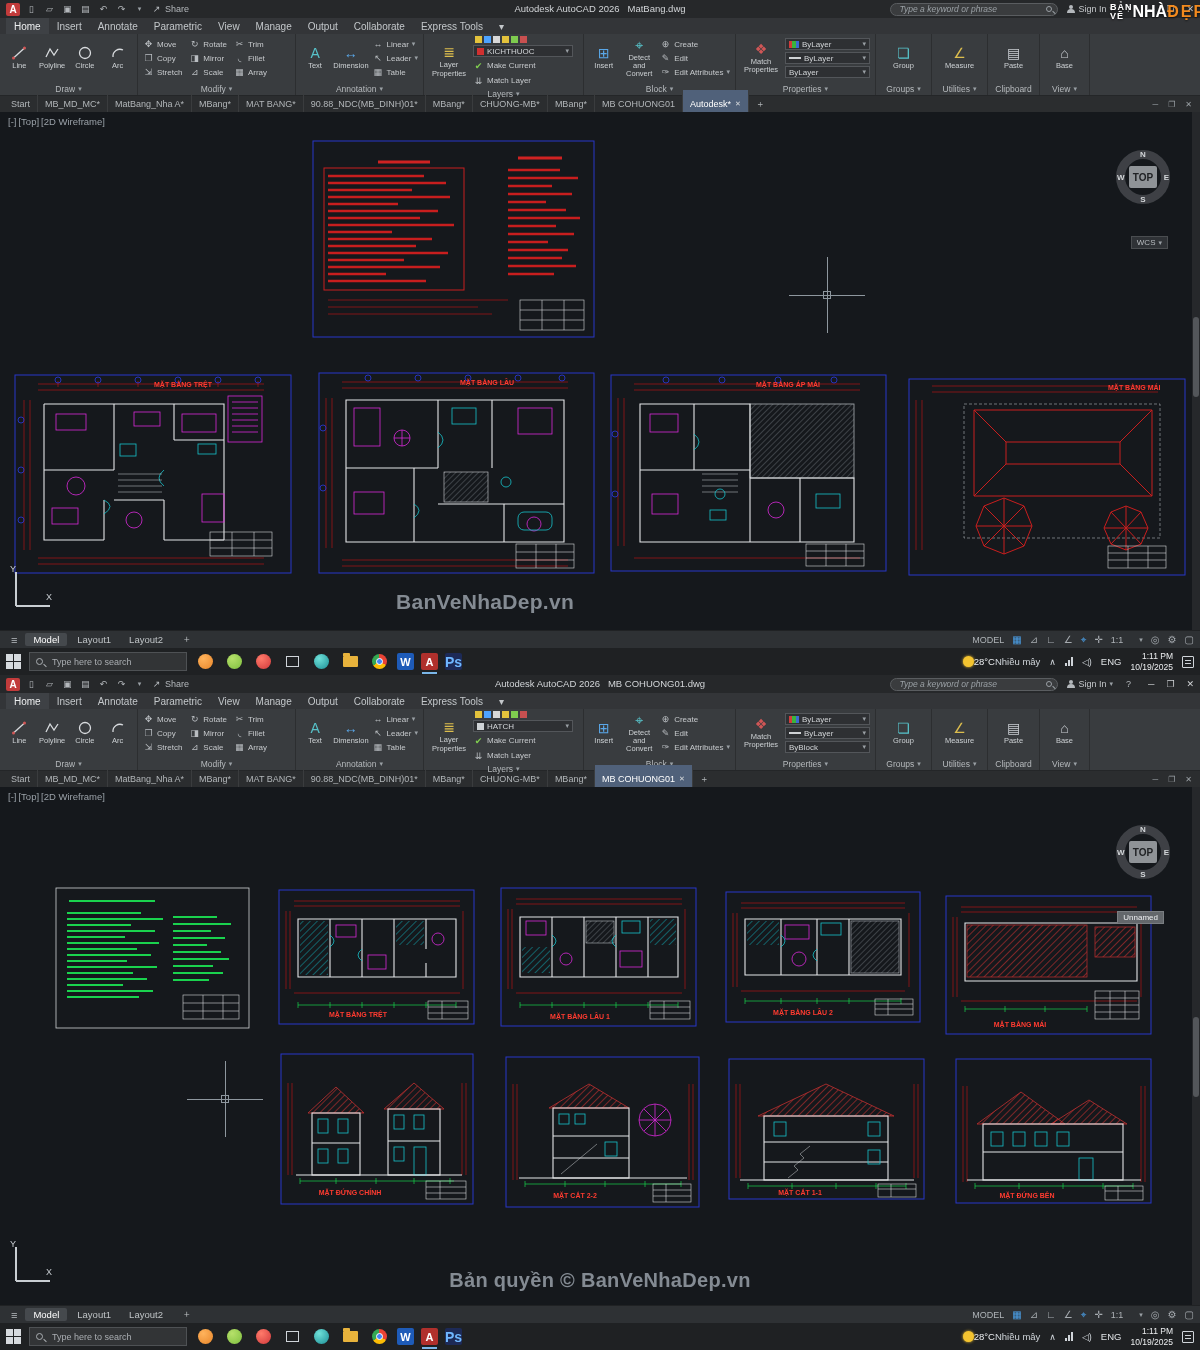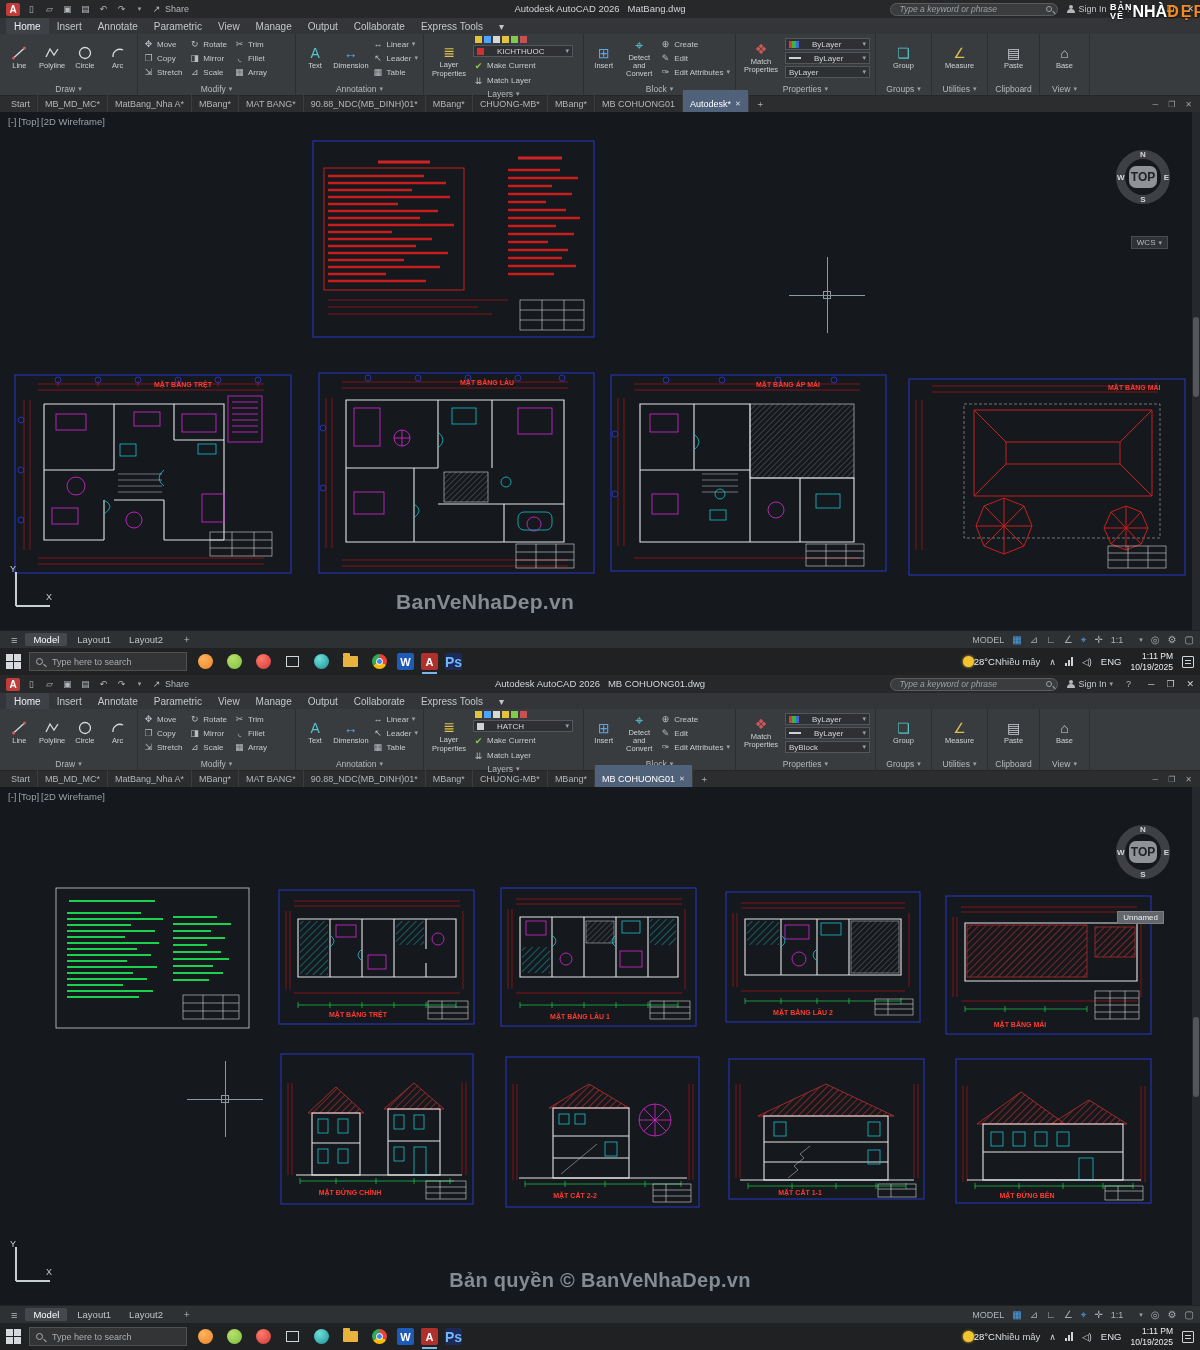--- a/index.html
+++ b/index.html
@@ -32,21 +32,21 @@
   .rb{height:62px;background:#393c3f;display:flex;border-bottom:1px solid #242628}
   .pn{display:flex;flex-direction:column;border-right:1px solid #2c2e30;height:100%;flex:0 0 auto}
   .pnc{flex:1;display:flex;align-items:center;padding:2px 5px;gap:4px}
   .pnl{height:13px;display:flex;align-items:center;justify-content:center;gap:3px;font-size:8.5px;color:#b6babd}
   .bigb{display:flex;flex-direction:column;align-items:center;justify-content:center;width:40px;gap:1px;font-size:7.5px;color:#ccd0d3;text-align:center;line-height:1.1}
   .gi{font-size:14px;line-height:15px;color:#c9cdd1}
   .gis{font-size:9px;width:11px;text-align:center;color:#b9bdc1}
   .smcol{display:flex;flex-direction:column;gap:1px;justify-content:center}
   .smb{display:flex;align-items:center;gap:3px;font-size:8px;color:#c6c9cc;height:13px;white-space:nowrap}
   .grid3{display:grid;grid-template-columns:repeat(3,auto);gap:1px 7px}
-  .combo{display:flex;align-items:center;gap:13px;background:#2e3033;border:1px solid #53565a;height:12px;padding:0 3px;font-size:8px;color:#d2d5d8;white-space:nowrap}
+  .combo{display:flex;align-items:center;gap:3px;background:#2e3033;border:1px solid #53565a;height:12px;padding:0 3px;font-size:8px;color:#d2d5d8;white-space:nowrap}
   .chip{width:7px;height:7px;flex:0 0 auto}
   .cval{flex:1}
   .lrow{display:flex;gap:2px;padding-left:2px}
   .lchip{width:7px;height:7px;display:inline-block}
   .rgbchip{width:10px;height:7px;background:linear-gradient(90deg,#d23b3b 33%,#3bb43b 33% 66%,#3b6ad2 66%)}
   .lwchip{width:12px;height:2px;background:#cfd2d5}
   .dico{width:16px;height:16px}
   .dico line,.dico polyline,.dico path,.dico circle{stroke:#d8dbde;stroke-width:1.3;fill:none}
   .dico circle.nd{fill:#d05656;stroke:none}
   .c-yellow{color:#dcbd4e}.c-blue{color:#5aa7e8}.c-teal{color:#57c2c9}.c-green{color:#7ecb4f}.c-red{color:#d05656}
@@ -77,21 +77,21 @@
   .dwg .grnbar{stroke:#1ad24e;stroke-width:1.8;fill:none}
   .dwg .tbk{stroke:#d6d9db;stroke-width:.6;fill:none}
   .dwg .ttl{fill:#ff3b30;font-size:7px;font-weight:bold}
   .wm{position:absolute;font-weight:bold;color:#848b93;font-size:21px;letter-spacing:.3px;z-index:2}
   .cube{position:absolute;width:54px;height:54px;border:9px solid rgba(128,132,137,.38);border-radius:50%;z-index:3}
   .cl{position:absolute;font-size:8px;color:#d3d6d9;font-weight:bold}
   .cl.n{left:50%;top:-9px;transform:translate(-50%,0)}
   .cl.s{left:50%;bottom:-9px;transform:translate(-50%,0)}
   .cl.w{left:-8px;top:50%;transform:translate(0,-50%)}
   .cl.e{right:-8px;top:50%;transform:translate(0,-50%)}
-  .ctop{position:absolute;left:50%;top:50%;transform:translate(-50%,-50%);width:28px;height:22px;background:#8f9397;color:#202225;font-size:12px;font-weight:bold;display:flex;align-items:center;justify-content:center;border-radius:7px}
+  .ctop{position:absolute;left:50%;top:50%;transform:translate(-50%,-50%);width:28px;height:22px;background:#8f9397;color:#202225;font-size:10px;font-weight:bold;display:flex;align-items:center;justify-content:center;border-radius:2px}
   .wcs{position:absolute;background:#2f3236;border:1px solid #4a4d50;color:#b9bdc1;font-size:8px;padding:1px 5px;display:flex;gap:3px;align-items:center;z-index:3}
   .wcs.tip{background:#63676b;color:#eceef0;border-color:#7a7e82}
   .cross{position:absolute;width:0;height:0;z-index:2}
   .cross .h{position:absolute;left:-38px;top:0;width:76px;height:1px;background:#8e979e}
   .cross .v{position:absolute;left:0;top:-38px;width:1px;height:76px;background:#8e979e}
   .cross .px{position:absolute;left:-4px;top:-4px;width:8px;height:8px;border:1px solid #8e979e}
   .ucs{position:absolute;z-index:2}
   .ucst{fill:#c8cdd2;font-size:9px}
   .sbar{position:absolute;right:0;top:0;bottom:0;width:8px;background:#26282b;z-index:4}
   .sthumb{position:absolute;left:1px;width:6px;background:#53565a;border-radius:3px}

